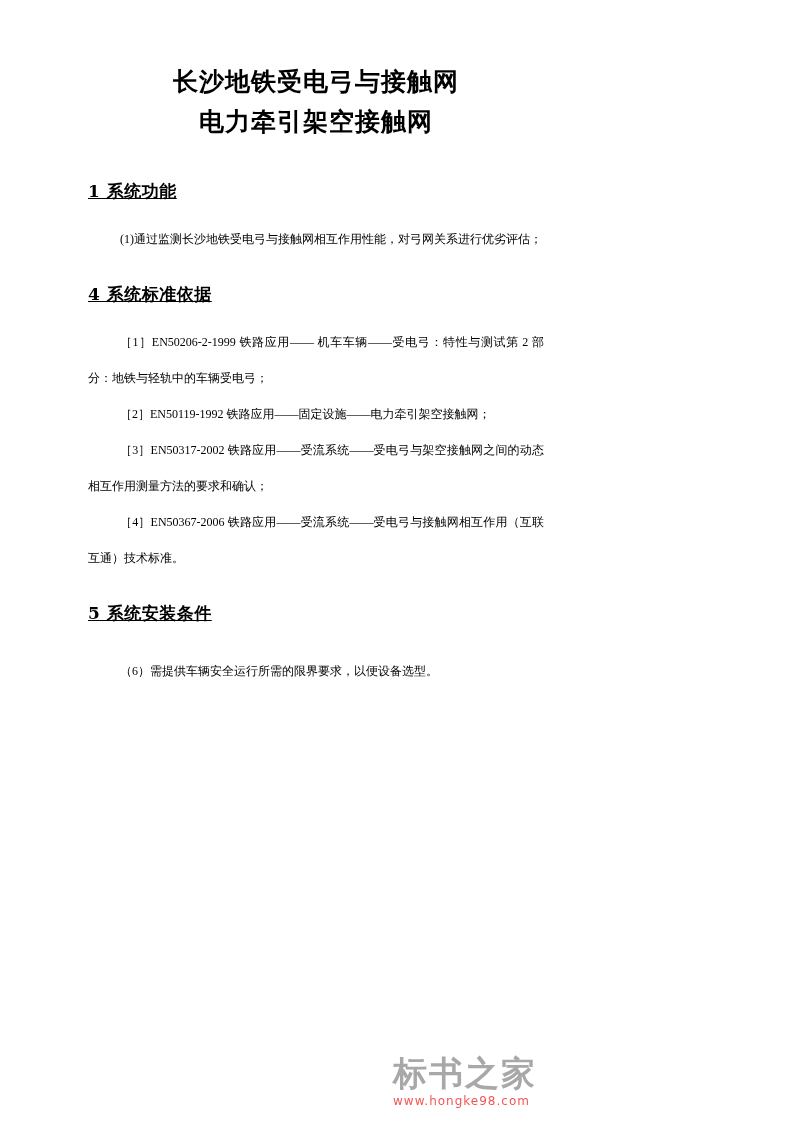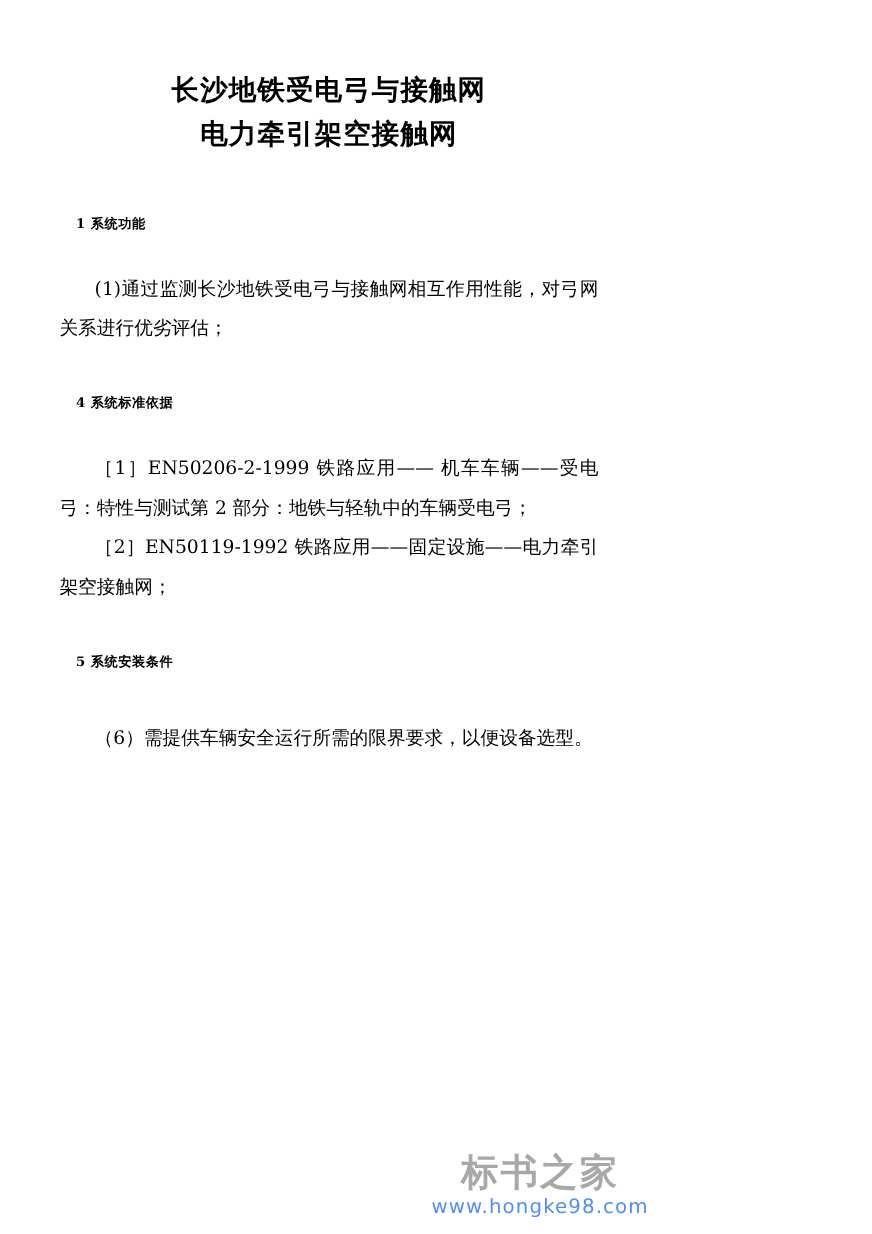--- a/index.html
+++ b/index.html
@@ -15,78 +15,79 @@
     color: #000000;
     overflow: hidden;
   }
   .page {
     position: absolute;
     left: 0;
     top: 0;
     width: 628px;
     height: 1122px;
     box-sizing: border-box;
-    padding: 62px 84px 0 54px;
+    padding: 62px 84px 0 88px;
   }
   .doc-title {
     text-align: center;
     font-size: 25px;
     font-weight: bold;
     line-height: 40px;
     letter-spacing: 1px;
     margin: 0;
   }
   .doc-title .line {
     display: block;
   }
   .section-heading {
-    font-size: 12px;
+    font-size: 17px;
     font-weight: bold;
-    margin: 15px;
+    margin: 0;
     letter-spacing: 0.5px;
+    text-decoration: underline;
   }
   .para {
-    font-size: 17px;
+    font-size: 12px;
     line-height: 36px;
     margin: 0;
     text-align: justify;
     text-justify: inter-ideograph;
+    font-family: Liberation Serif, serif;
   }
   .indent-2 {
     text-indent: 32px;
   }
   .indent-ref {
     text-indent: 32px;
   }
   .sp-title-gap { height: 38px; }
   .sp-after-h1 { height: 18px; }
   .sp-before-h { height: 26px; }
   .sp-small { height: 10px; }
 
   .watermark {
     position: absolute;
-    right: 22px;
+    right: 5px;
     bottom: 14px;
-    text-align: center;
     width: 230px;
     user-select: none;
   }
   .wm-main {
     font-family: "DejaVu Sans", "Liberation Sans", sans-serif;
     font-size: 34px;
     font-weight: bold;
     color: #9a9a9a;
     letter-spacing: 2px;
     line-height: 38px;
     opacity: 0.85;
   }
   .wm-sub {
     font-family: "DejaVu Sans", "Liberation Sans", sans-serif;
-    font-size: 18px;
-    color: #3b82f6;
+    font-size: 12px;
+    color: #ef4444;
     letter-spacing: 1px;
     margin-top: 2px;
     opacity: 0.9;
   }
 </style>
 </head>
 <body>
 
 <div class="page">
 
@@ -100,20 +101,22 @@
   <h2 class="section-heading">1 系统功能</h2>
   <div class="sp-after-h1"></div>
   <p class="para indent-2">(1)通过监测长沙地铁受电弓与接触网相互作用性能，对弓网关系进行优劣评估；</p>
 
   <div class="sp-before-h"></div>
 
   <h2 class="section-heading">4 系统标准依据</h2>
   <div class="sp-after-h1"></div>
   <p class="para indent-ref">［1］EN50206-2-1999 铁路应用——  机车车辆——受电弓：特性与测试第 2 部分：地铁与轻轨中的车辆受电弓；</p>
   <p class="para indent-ref">［2］EN50119-1992  铁路应用——固定设施——电力牵引架空接触网；</p>
+  <p class="para indent-ref">［3］EN50317-2002  铁路应用——受流系统——受电弓与架空接触网之间的动态相互作用测量方法的要求和确认；</p>
+  <p class="para indent-ref">［4］EN50367-2006  铁路应用——受流系统——受电弓与接触网相互作用（互联互通）技术标准。</p>
 
   <div class="sp-before-h"></div>
 
   <h2 class="section-heading">5 系统安装条件</h2>
   <div class="sp-after-h1"></div>
   <div class="sp-small"></div>
   <p class="para indent-2">（6）需提供车辆安全运行所需的限界要求，以便设备选型。</p>
   <div class="sp-small"></div>
 
   <div class="watermark">

